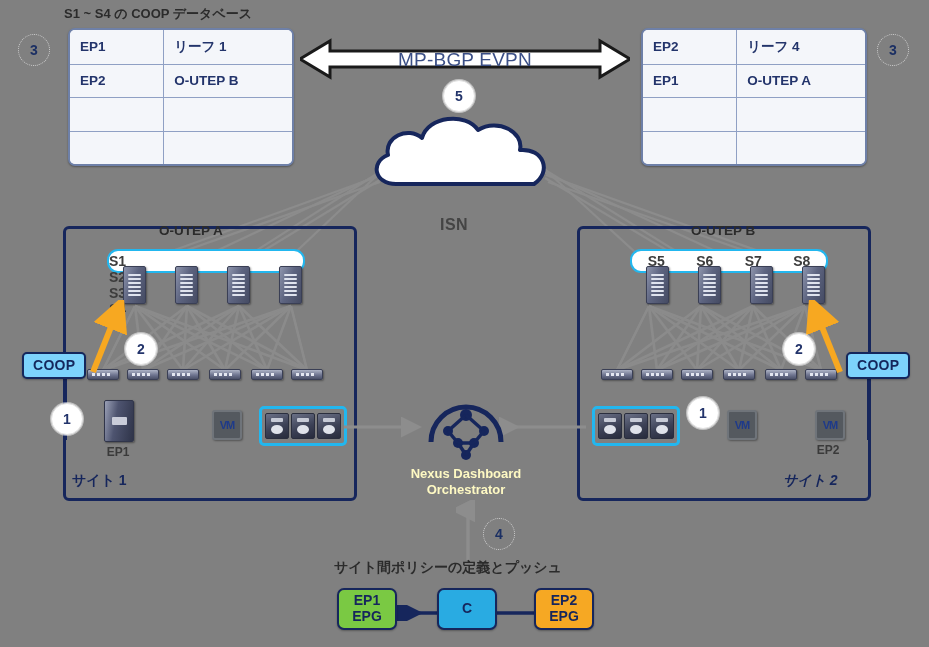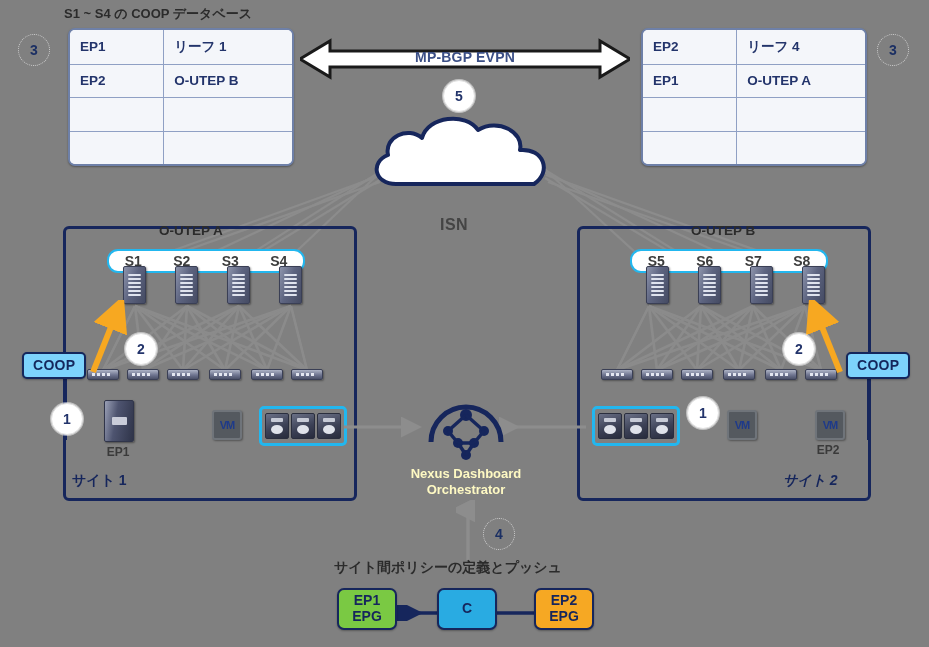--- a/index.html
+++ b/index.html
@@ -65,21 +65,21 @@
     font-size:14px;font-weight:bold;
     padding:3px 9px 4px;
     letter-spacing:.3px;
     box-shadow:0 1px 2px rgba(0,0,0,.3);
   }
 
   
   .bgp-label{
     position:absolute;left:0;right:0;top:11px;
     text-align:center;
-    font-size:14px;font-weight:bold;color:#3b4f86;
+    font-size:19px;font-weight:normal;color:#3b4f86;
     letter-spacing:.2px;
   }
 
   
   .isn-label{
     font-size:16px;font-weight:bold;color:#444;
     letter-spacing:.5px;
   }
 
   
@@ -278,21 +278,21 @@
       <path d="M30 74 C8 74 4 52 22 45 C18 27 42 16 56 28 C62 6 100 2 112 20
                C132 8 158 22 154 40 C178 38 186 62 168 74 Z" fill="#ffffff" stroke="#16265c" stroke-width="4" stroke-linejoin="round"></path>
     </svg>
   </div>
   <div class="abs isn-label" style="left:440px;top:216px;">ISN</div>
 
   <div class="abs site-box" style="left:63px;top:226px;width:294px;height:275px;"></div>
 
   <div class="abs outep-label" style="left:159px;top:223px;">O-UTEP A</div>
 
-  <div class="abs spine-band" style="left:107px;top:249px;width:198px;height:24px;">
+  <div class="abs spine-band" style="left:107px;top:249px;width:198px;height:24px;flex-direction:column;">
     <div class="spine-lbl">S1</div>
     <div class="spine-lbl">S2</div>
     <div class="spine-lbl">S3</div>
     <div class="spine-lbl">S4</div>
   </div>
 
   <div class="abs spine-dev" style="left:123px;top:266px;">
       <i></i>
       <i></i>
       <i></i>

